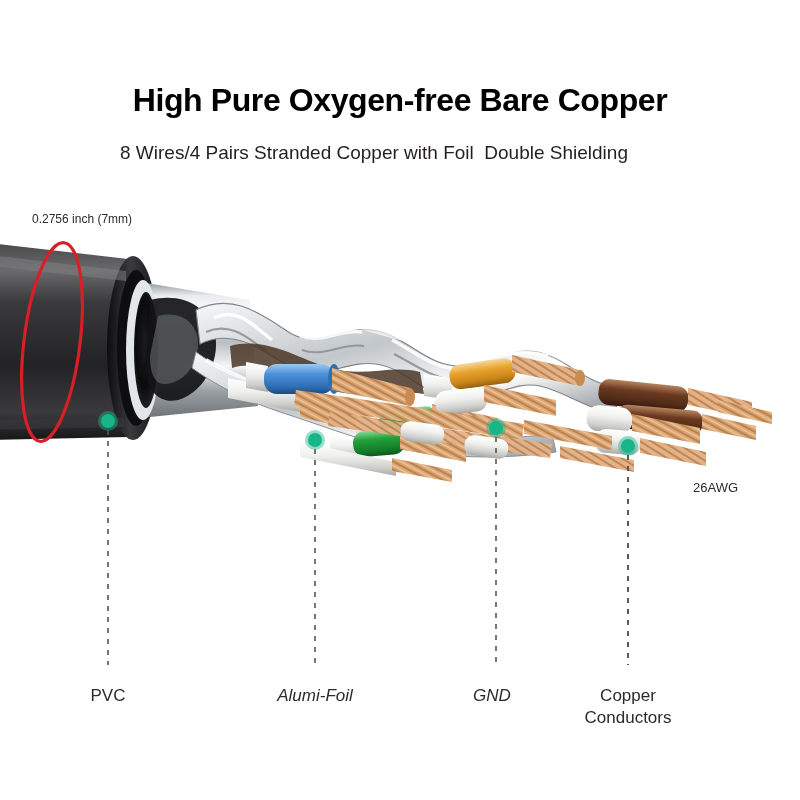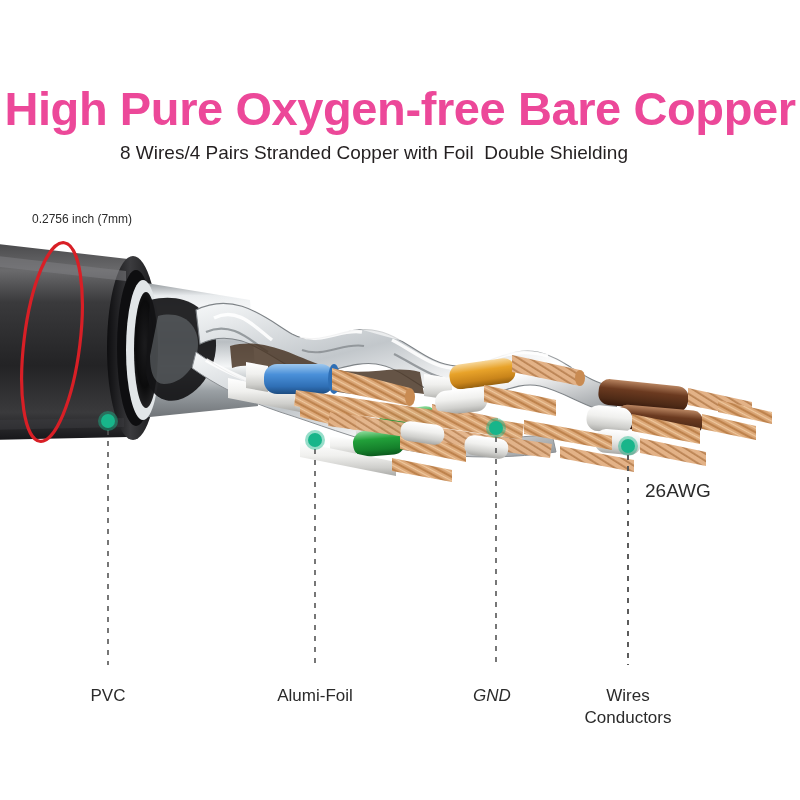--- a/index.html
+++ b/index.html
@@ -4,41 +4,41 @@
 <style>
   html,body{margin:0;padding:0;background:#ffffff;}
   body{width:800px;height:800px;position:relative;overflow:hidden;
        font-family:"Liberation Sans","DejaVu Sans",sans-serif;}
 
   #stage{position:absolute;inset:0;width:800px;height:800px;background:#fff;}
 
   
   .title{
     position:absolute;left:0;top:82px;width:800px;text-align:center;
-    font-size:47px;font-weight:700;letter-spacing:-0.4px;
-    color:#ec4899;line-height:1.15;white-space:nowrap;
+    font-size:32px;font-weight:700;letter-spacing:-0.4px;
+    color:#000000;line-height:1.15;white-space:nowrap;
   }
   .subtitle{
     position:absolute;left:0;top:142px;width:748px;text-align:center;
     font-size:19px;font-weight:400;color:#231f20;white-space:pre;
   }
 
   
   .dim-label{
     position:absolute;left:32px;top:212px;
     font-size:12px;color:#2b2b2b;white-space:nowrap;
   }
 
   
   .callout{
     position:absolute;font-size:17px;color:#2b2b2b;
     text-align:center;line-height:1.3;white-space:pre-line;
   }
   .awg-label{
-    position:absolute;font-size:19px;color:#2b2b2b;white-space:nowrap;
+    position:absolute;font-size:13px;color:#2b2b2b;white-space:nowrap;margin-left:48px;
   }
 
   
   svg.art{position:absolute;left:0;top:0;width:800px;height:800px;display:block;}
 </style>
 </head>
 <body>
 
 <div id="stage">
 
@@ -288,20 +288,20 @@
         <circle cx="496" cy="428" r="7" fill="#18b58a"></circle>
         <line x1="628" y1="455" x2="628" y2="665" stroke="#555555" stroke-width="1.6" stroke-dasharray="5 6"></line>
         <circle cx="628" cy="446" r="10" fill="#18b58a" opacity=".45"></circle>
         <circle cx="628" cy="446" r="7" fill="#18b58a"></circle>
         <line x1="628" y1="455" x2="628" y2="665" stroke="#555555" stroke-width="1.6" stroke-dasharray="5 6"></line>
       </g>
   </svg>
 
   <div id="callout-labels">
       <div class="callout" style="left: -2px; top: 685px; width: 220px;">PVC</div>
-      <div class="callout" style="left: 205px; top: 685px; width: 220px;">Alumi-Foil</div>
+      <div class="callout" style="left: 205px; top: 685px; width: 220px; font-style: italic;">Alumi-Foil</div>
       <div class="callout" style="left: 382px; top: 685px; width: 220px; font-style: italic;">GND</div>
-      <div class="callout" style="left: 518px; top: 685px; width: 220px;">Wires
+      <div class="callout" style="left: 518px; top: 685px; width: 220px;">Copper
 Conductors</div>
     </div>
 
   <div class="awg-label" style="left:645px;top:480px;">26AWG</div>
 </div>
 
 </body></html>

